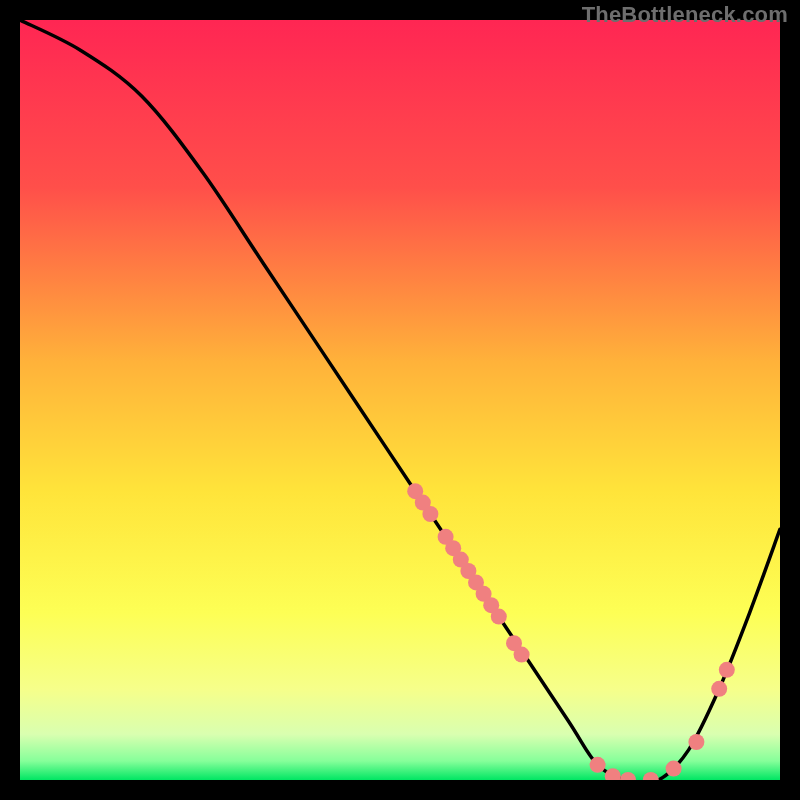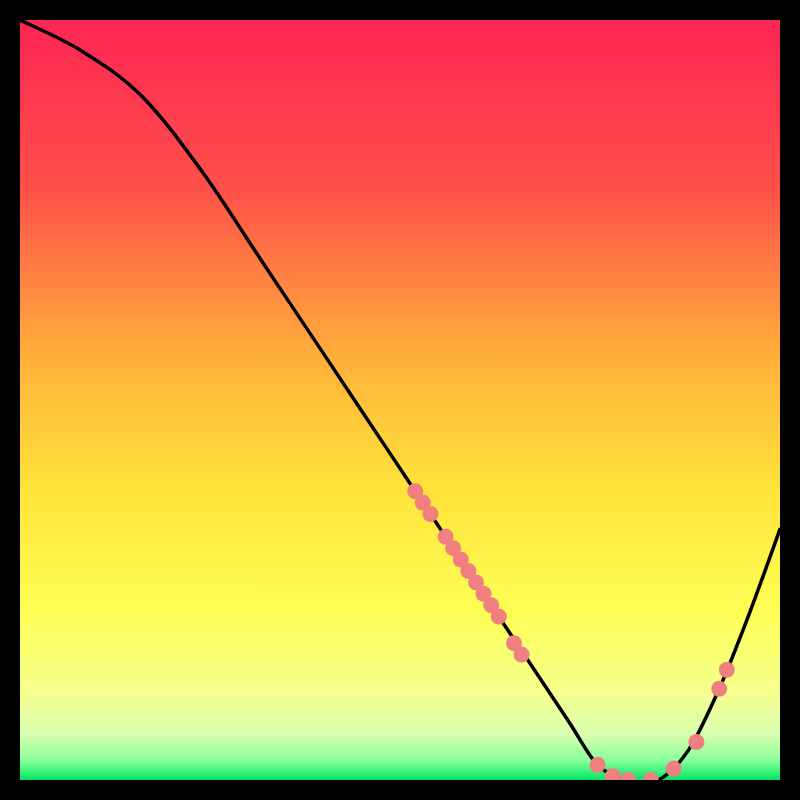--- a/index.html
+++ b/index.html
@@ -74,13 +74,14 @@
           <circle cx="608.00" cy="760.00" r="8" fill="#f08080"></circle>
           <circle cx="630.80" cy="760.00" r="8" fill="#f08080"></circle>
           <circle cx="653.60" cy="748.60" r="8" fill="#f08080"></circle>
           <circle cx="676.40" cy="722.00" r="8" fill="#f08080"></circle>
           <circle cx="699.20" cy="668.80" r="8" fill="#f08080"></circle>
           <circle cx="706.80" cy="649.80" r="8" fill="#f08080"></circle>
         </g>
     </svg>
   </div>
 
+  <div class="watermark">TheBottleneck.com</div>
 </div>
 
 </body></html>

